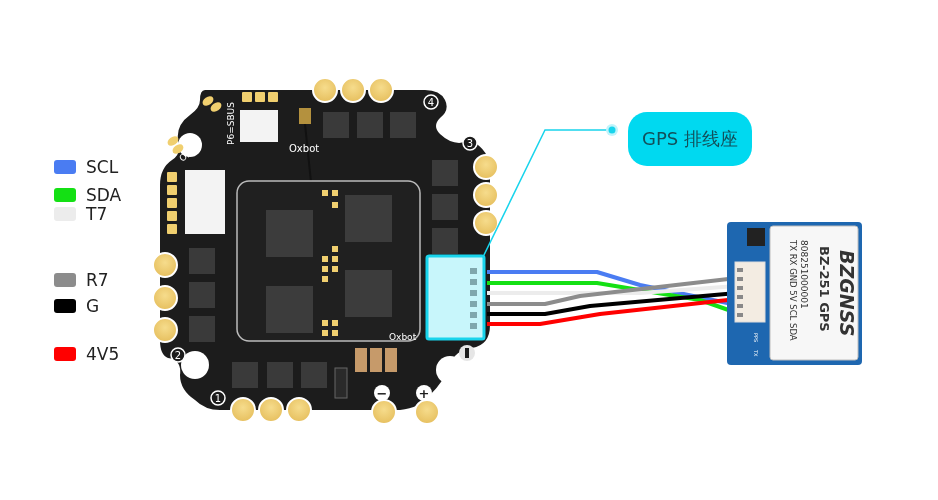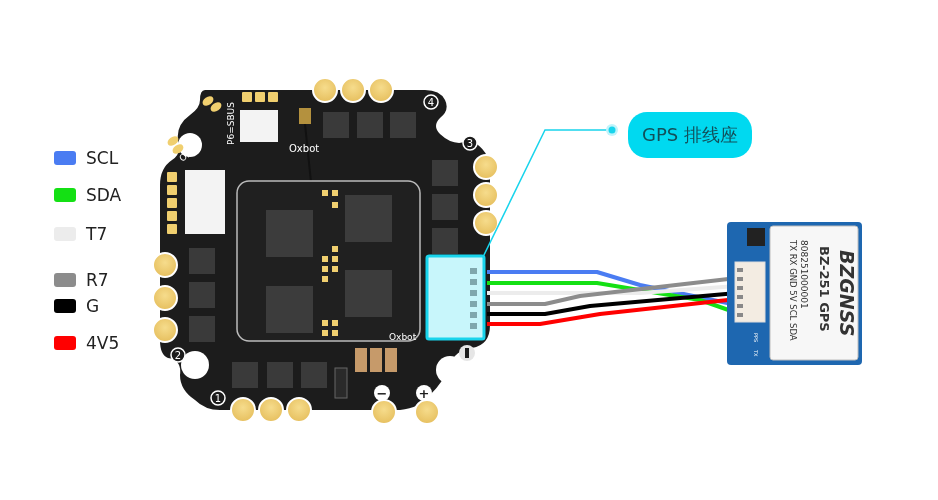--- a/index.html
+++ b/index.html
@@ -2,48 +2,48 @@
 <html><head>
 <meta charset="utf-8">
 <style>
   html,body{margin:0;padding:0;background:#fff;}
   body{width:938px;height:500px;position:relative;overflow:hidden;font-family:"DejaVu Sans","Liberation Sans",sans-serif;}
   .legend{position:absolute;left:54px;top:148px;}
   .legend-item{position:absolute;left:0;height:20px;display:flex;align-items:center;}
   .swatch{width:22px;height:14px;border-radius:3px;margin-right:10px;}
   .legend-label{font-size:17px;color:#222;}
   #diagram{position:absolute;left:0;top:0;}
-  .callout{position:absolute;left:628px;top:112px;height:46px;padding:0 14px;border-radius:19px;background:#00d9f0;display:flex;align-items:center;}
+  .callout{position:absolute;left:628px;top:112px;height:54px;padding:0 14px;border-radius:19px;background:#00d9f0;display:flex;align-items:center;}
   .callout span{font-size:18px;color:#12505a;}
 </style>
 </head>
 <body>
 
 <div class="legend">
-  <div class="legend-item" style="top:0px">
+  <div class="legend-item" style="top:9px">
     <div class="swatch" style="background:#4a7cf2"></div>
     <span class="legend-label">SCL</span>
   </div>
   <div class="legend-item" style="top:37px">
     <div class="swatch" style="background:#14e014"></div>
     <span class="legend-label">SDA</span>
   </div>
-  <div class="legend-item" style="top:76px">
+  <div class="legend-item" style="top:56px">
     <div class="swatch" style="background:#ececec"></div>
     <span class="legend-label">T7</span>
   </div>
   <div class="legend-item" style="top:122px">
     <div class="swatch" style="background:#8c8c8c"></div>
     <span class="legend-label">R7</span>
   </div>
   <div class="legend-item" style="top:148px">
     <div class="swatch" style="background:#000000"></div>
     <span class="legend-label">G</span>
   </div>
-  <div class="legend-item" style="top:185px">
+  <div class="legend-item" style="top:196px">
     <div class="swatch" style="background:#ff0000"></div>
     <span class="legend-label">4V5</span>
   </div>
 </div>
 
 <svg id="diagram" width="938" height="500" viewBox="0 0 938 500">
   <defs>
     <radialGradient id="padGrad" cx="50%" cy="40%" r="60%">
       <stop offset="0%" stop-color="#f6dc8c"></stop>
       <stop offset="100%" stop-color="#e6bf5e"></stop>

